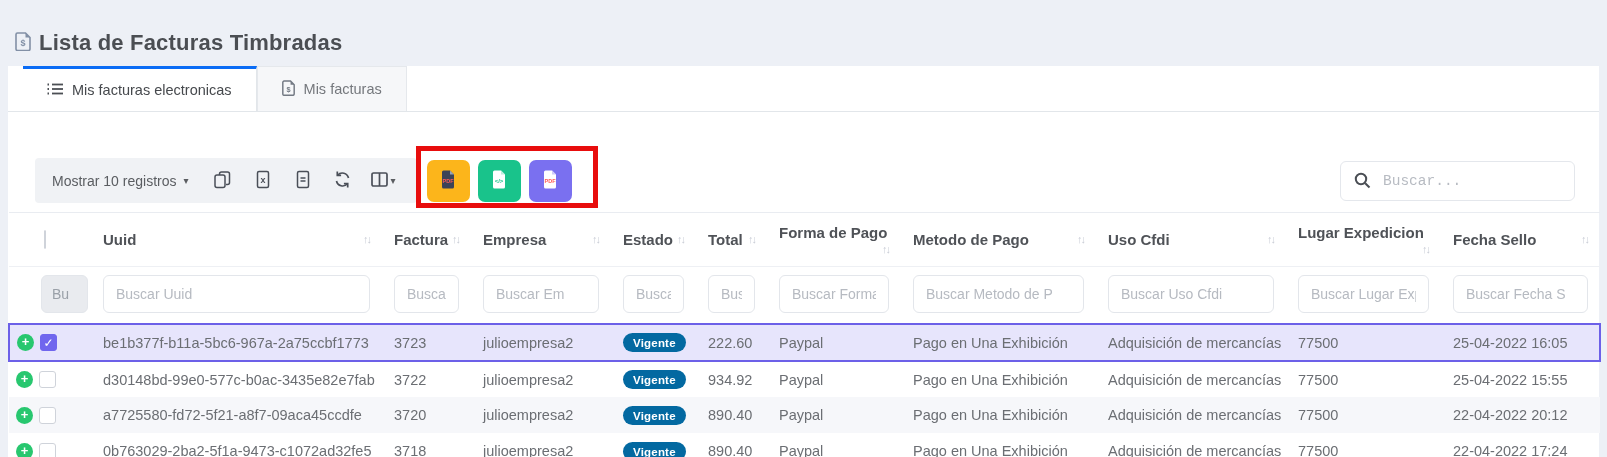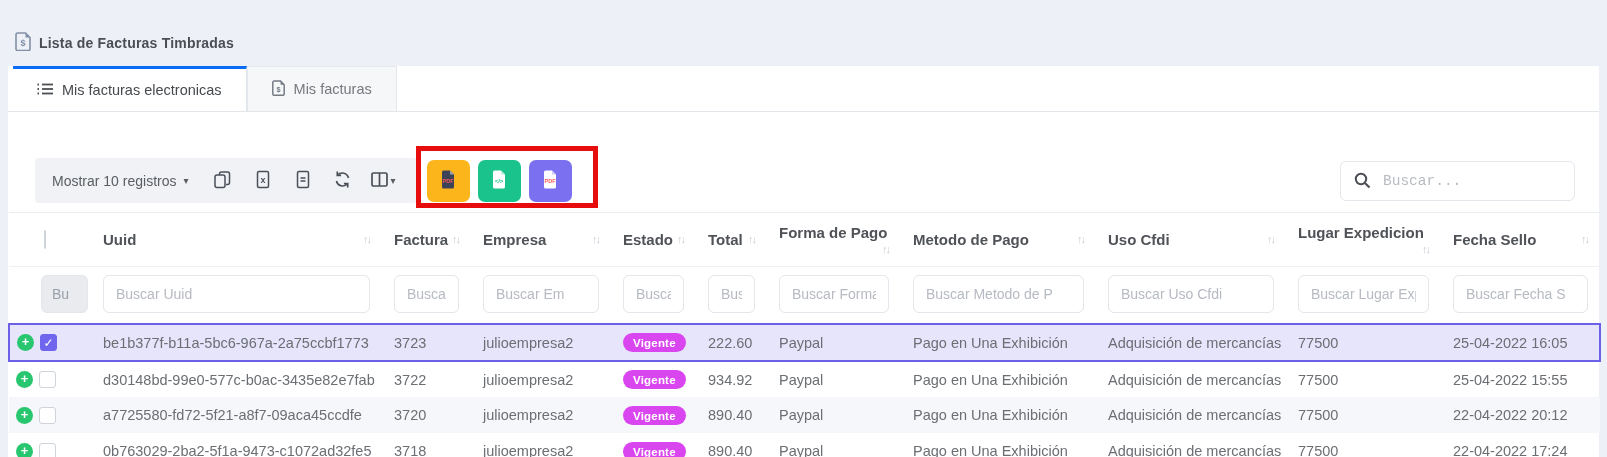--- a/index.html
+++ b/index.html
@@ -6,27 +6,27 @@
   html,body { width:1607px; height:457px; }
   body {
     font-family:"Liberation Sans", sans-serif;
     background:#edf0f6;
     color:#6b6e73;
     overflow:hidden;
     position:relative;
   }
   
   .page-header { display:flex; align-items:center; gap:8px; padding:20px 0 0 15px; height:66px; }
-  .page-header h1 { font-size:14px; font-weight:700; color:#4b4e53; letter-spacing:.2px; }
+  .page-header h1 { font-size:22px; font-weight:700; color:#4b4e53; letter-spacing:.2px; }
 
   
   .card { position:absolute; left:8px; right:8px; top:66px; bottom:0; background:#fff; }
 
   
-  .tabs { display:flex; align-items:stretch; height:46px; border-bottom:1px solid #e2e6ea; padding-left:5px; }
+  .tabs { display:flex; align-items:stretch; height:46px; border-bottom:1px solid #e2e6ea; padding-left:15px; }
   .tab { display:flex; align-items:center; gap:9px; padding:0 24px; font-size:14.5px; cursor:pointer; }
   .tab.active { background:#fff; border-top:3px solid #0a6cf5; border-right:1px solid #e2e6ea; color:#46494d; font-weight:400; }
   .tab.inactive { background:#f6f7f9; border:1px solid #e5e8ec; border-bottom:none; color:#75787d; }
 
   
   .toolbar { display:flex; align-items:center; justify-content:space-between; margin:46px 24px 0 27px; height:45px; }
   .toolbar-left { display:flex; align-items:center; }
   .btn-bar { display:flex; align-items:center; background:#f0f2f5; border-radius:4px; height:45px; padding:0 14px 0 17px; }
   .length-btn { display:flex; align-items:center; gap:7px; font-size:14px; color:#5a5d61; background:none; border:none; font-family:inherit; cursor:pointer; padding:0; }
   .length-btn .caret { font-size:10px; color:#5a5d61; }
@@ -67,21 +67,21 @@
   tbody tr.selected td:first-child { border-left:2px solid #6c60e8; }
   tbody tr.selected td:last-child { border-right:2px solid #6c60e8; }
 
   td.ctl-cell { padding:8px 0 8px 7px; }
   .ctl-wrap { display:flex; align-items:center; gap:6px; }
   .plus-btn { width:17px; height:17px; border-radius:50%; background:#28c76f; color:#fff; font-size:13px; font-weight:700; line-height:15px; text-align:center; cursor:pointer; flex:none; }
   .cb { width:17px; height:17px; border:1.5px solid #cfd3da; border-radius:3px; background:#fff; cursor:pointer; flex:none; }
   .cb.checked { background:#7066ee; border-color:#7066ee; color:#fff; font-size:12px; line-height:16px; text-align:center; }
   th .cb { margin-left:23px; }
 
-  .badge { display:inline-block; background:#d946ef; color:#fff; font-size:11.5px; font-weight:700; padding:4px 10px 3px; border-radius:10px; letter-spacing:.2px; }
+  .badge { display:inline-block; background:#0369a1; color:#fff; font-size:11.5px; font-weight:700; padding:4px 10px 3px; border-radius:10px; letter-spacing:.2px; }
 </style>
 </head>
 <body>
 
 <div class="page-header">
   <span>
     <svg width="16" height="19" viewBox="0 0 16 19">
         <path d="M2.5 1h8L15 5.5V17a1.5 1.5 0 0 1-1.5 1.5h-11A1.5 1.5 0 0 1 1 17V2.5A1.5 1.5 0 0 1 2.5 1z" fill="none" stroke="#8290a6" stroke-width="1.6"></path>
         <path d="M10.5 1L15 5.5h-4.5z" fill="#8290a6"></path>
         <text x="8" y="14" font-size="9" font-weight="bold" text-anchor="middle" fill="#8290a6">$</text>

